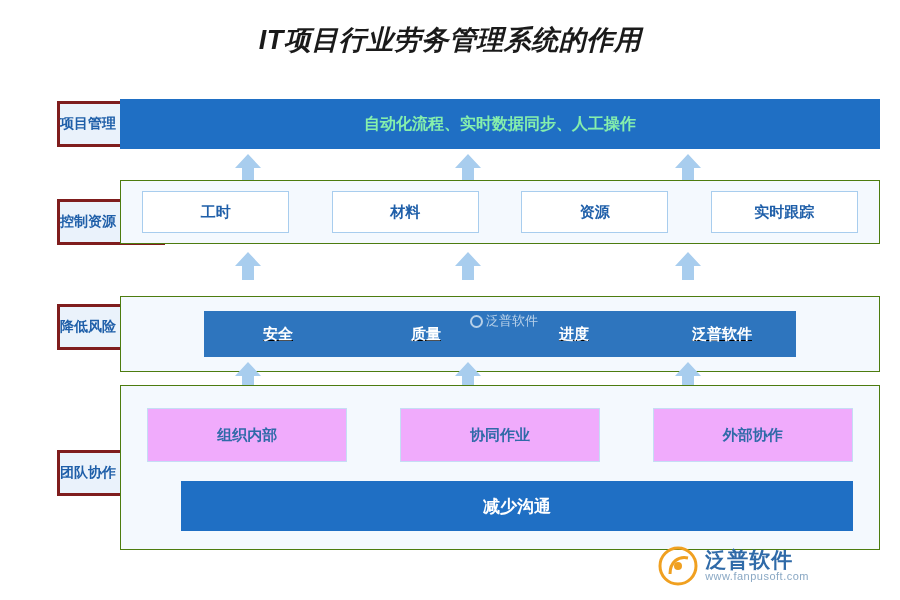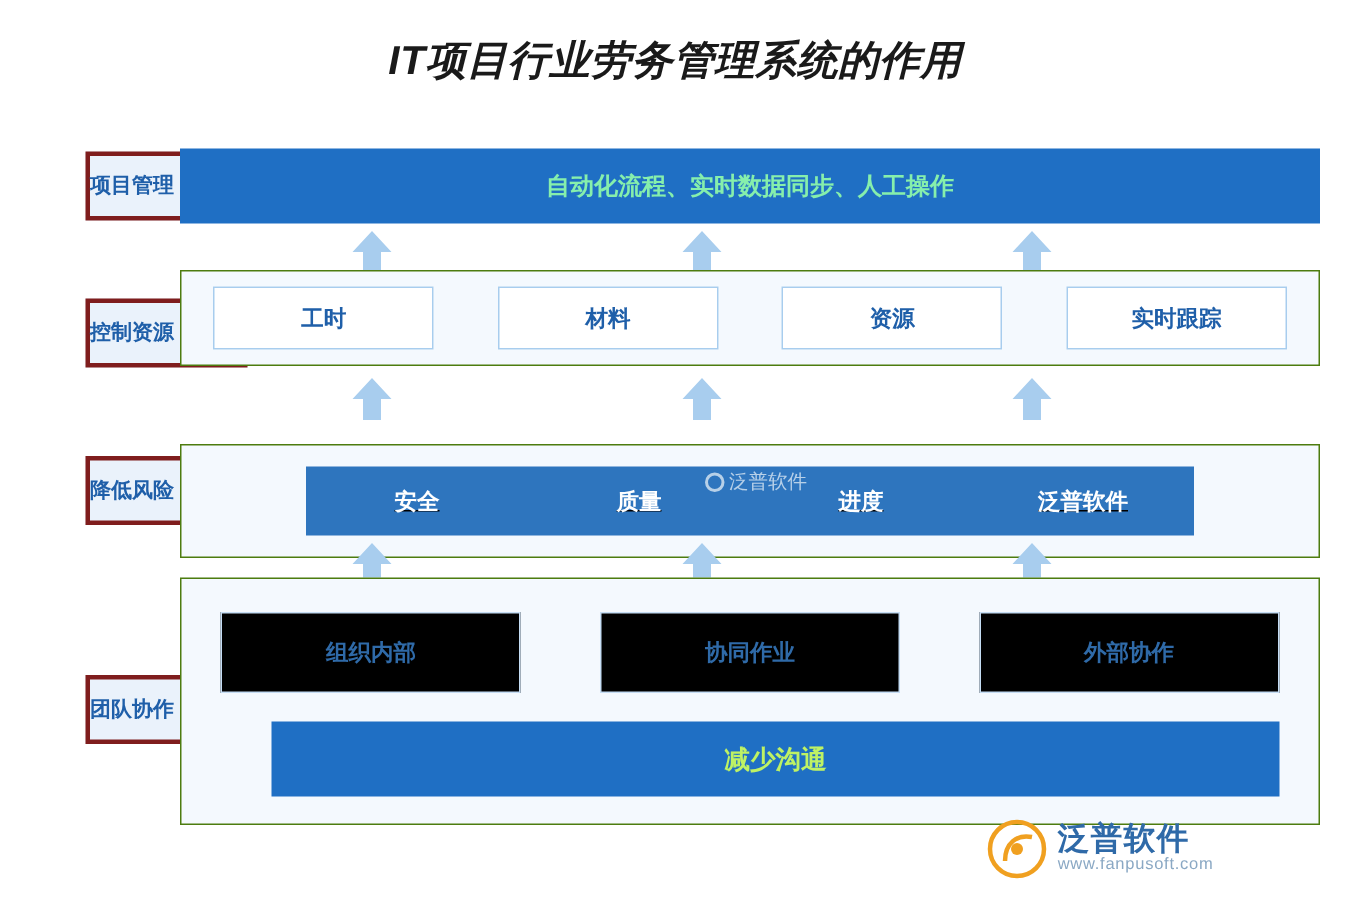--- a/index.html
+++ b/index.html
@@ -131,38 +131,38 @@
     top: 22px;
     left: 0;
     width: 100%;
     display: flex;
     align-items: center;
     justify-content: space-around;
   }
   .cell-pale {
     width: 200px;
     height: 54px;
-    background: #000000;
+    background: #f0abfc;
     border: 1px solid #c5ddf4;
     color: #2f6aa8;
     font-size: 15px;
     font-weight: bold;
     display: flex;
     align-items: center;
     justify-content: center;
     box-sizing: border-box;
   }
   .wide-blue {
     position: absolute;
     left: 60px;
     top: 95px;
     width: 672px;
     height: 50px;
     background: #1f6fc4;
-    color: #bef264;
+    color: #ffffff;
     font-size: 17px;
     font-weight: bold;
     display: flex;
     align-items: center;
     justify-content: center;
     box-sizing: border-box;
   }
 
   
   .arrow {

